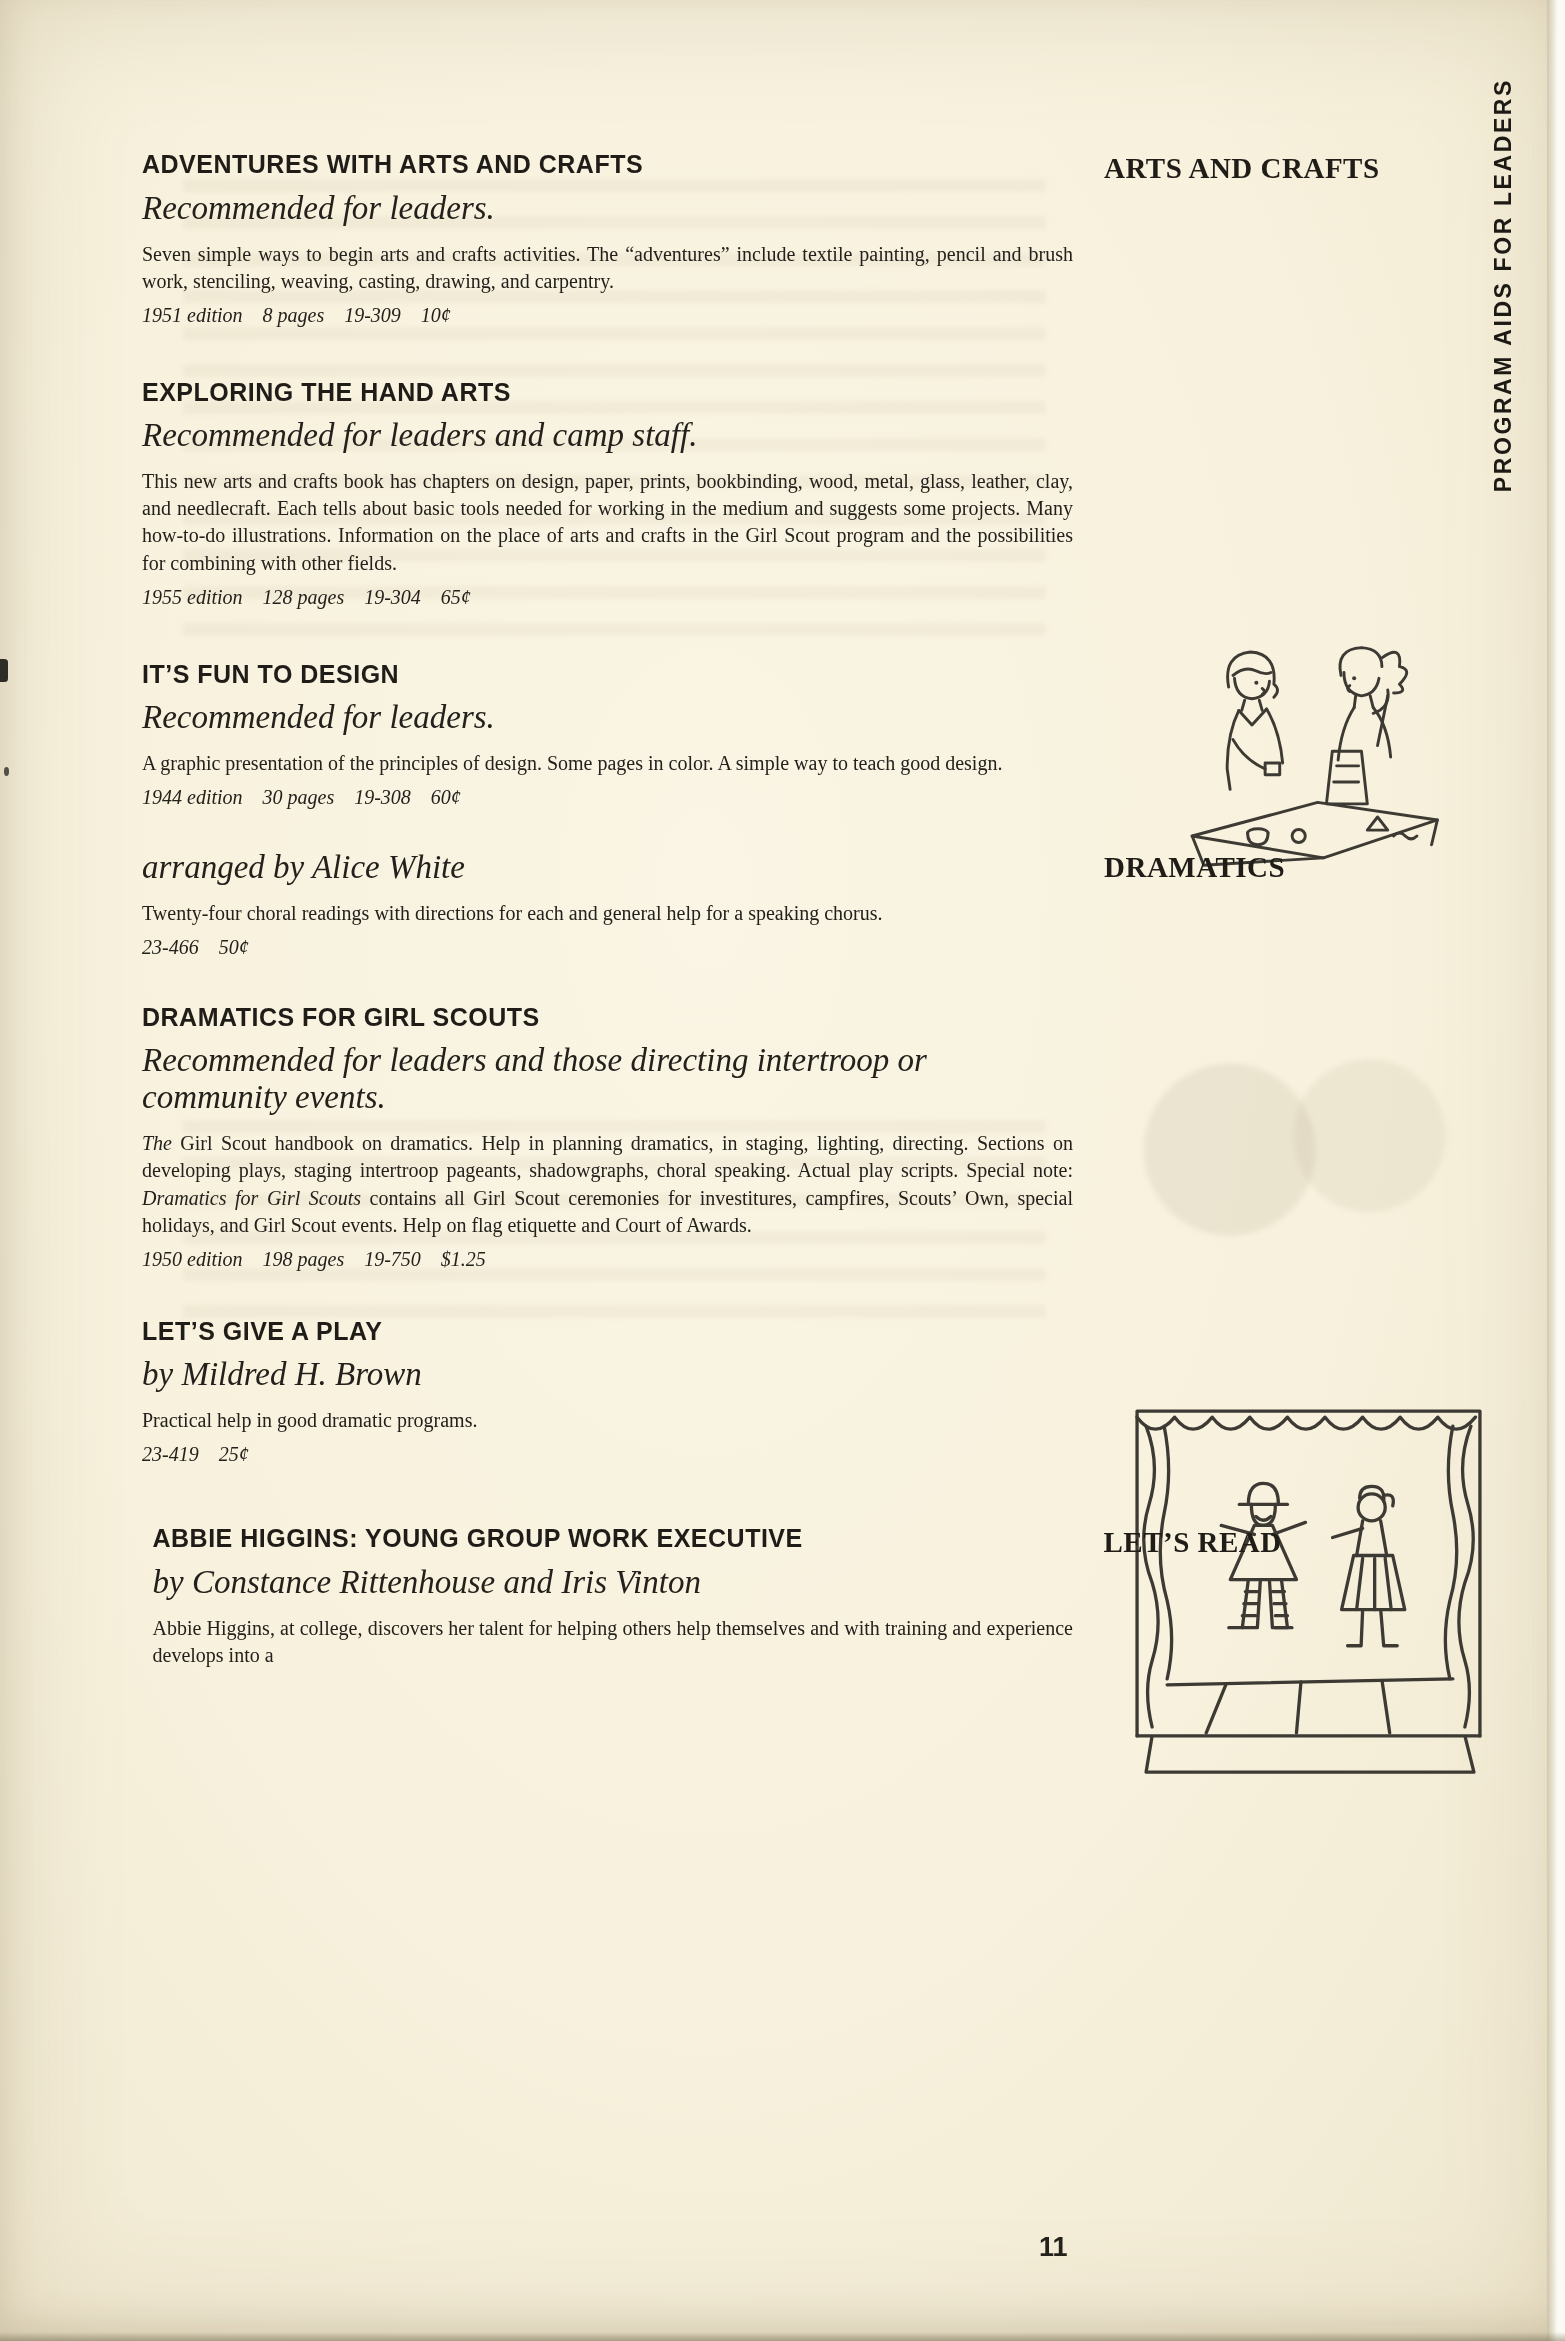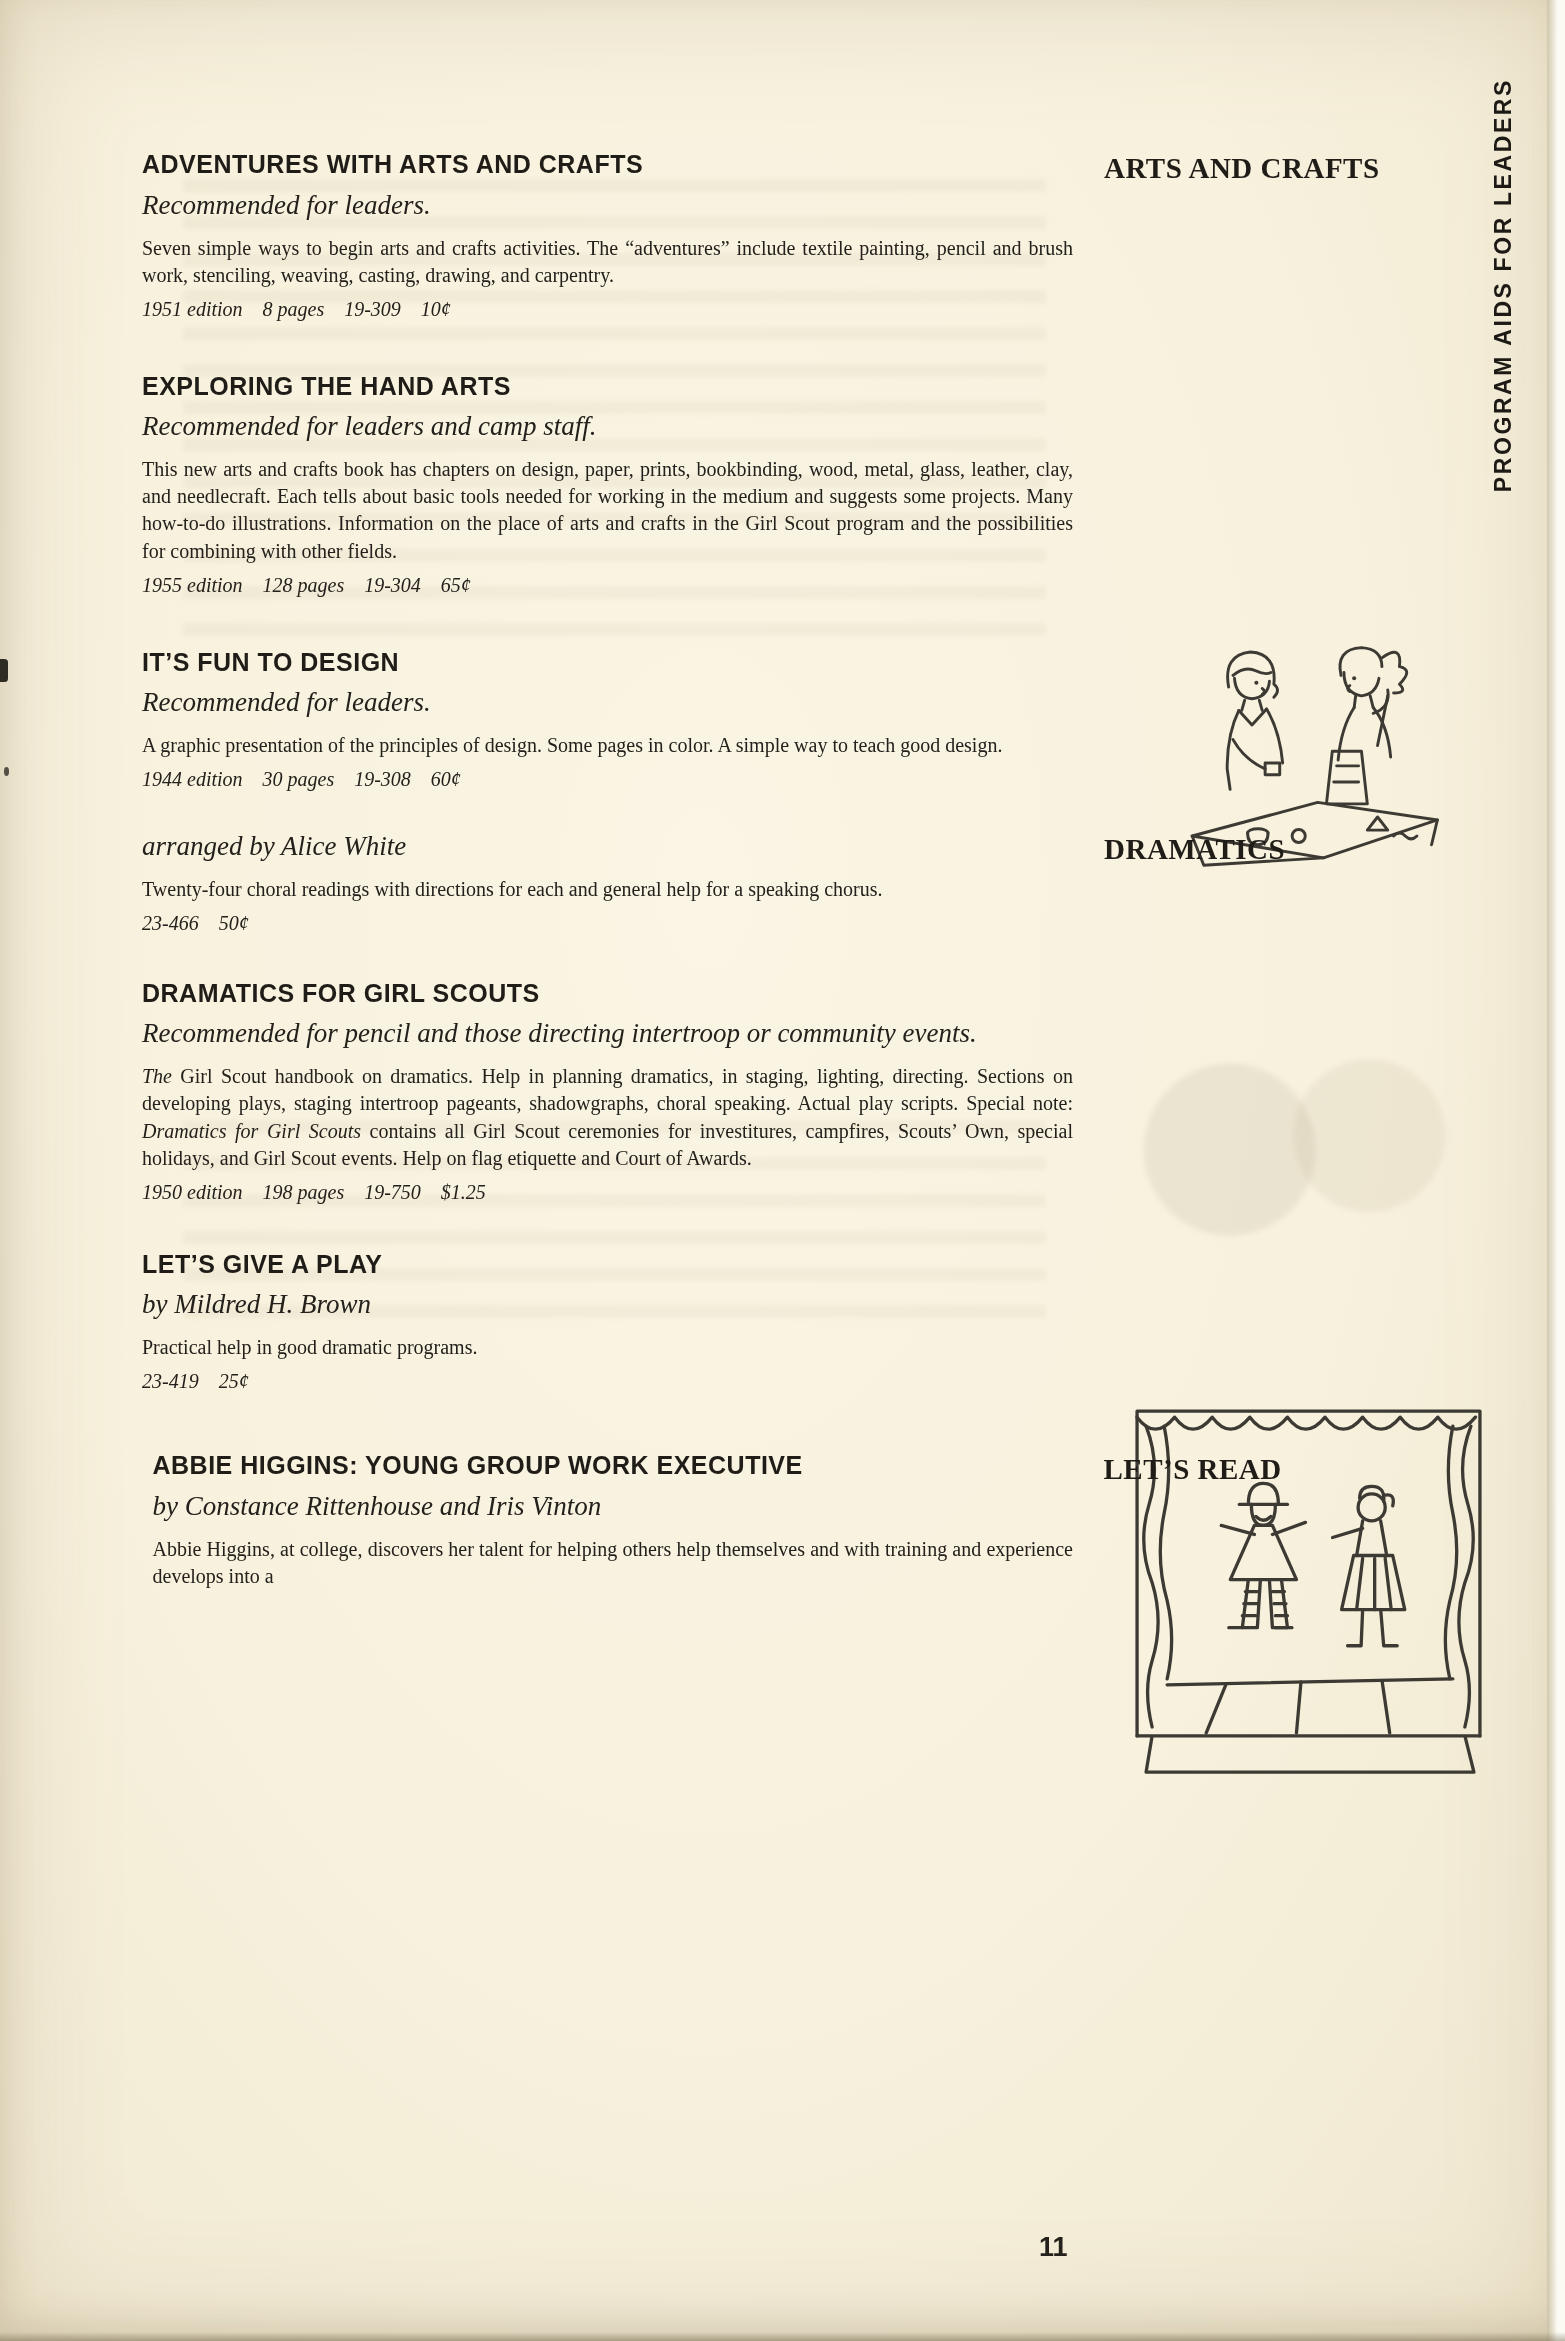--- a/index.html
+++ b/index.html
@@ -31,21 +31,21 @@
   .listing { position: relative; }
   .s0 { margin-bottom: 51px; }
   .s1 { margin-bottom: 51px; }
   .s2 { margin-bottom: 40px; }
   .s3 { margin-bottom: 44px; }
   .s4 { margin-bottom: 46px; }
   .s5 { margin-bottom: 58px; }
   .s6 { margin-left: 10.5px; }
   .title { font-family: "Liberation Sans", sans-serif; font-weight: bold; font-size: 25px;
     letter-spacing: 0.5px; margin: 0 0 10.5px; color: #201d18; }
-  .byline { font-style: italic; font-size: 27px; margin: 0 0 14px; }
+  .byline { font-style: italic; font-size: 33px; margin: 0 0 14px; }
   .desc { font-size: 20px; line-height: 1.36; text-align: justify; margin: 0 0 8.7px; }
   .desc em { font-style: italic; }
   .meta { font-style: italic; font-size: 20px; margin: 0; white-space: pre-wrap; }
   .cat-label { position: absolute; left: 962px; top: 1.7px; font-family: Liberation Serif, serif;
     font-weight: bold; font-size: 29px; letter-spacing: 0.5px; white-space: nowrap; color: #201d18; }
   .s6 .cat-label { left: 951px; }
 
   .v-label { position: absolute; top: 78px; right: 49px; writing-mode: vertical-rl;
     transform: rotate(180deg); font-family: "Liberation Sans", sans-serif; font-weight: bold;
     font-size: 23px; letter-spacing: 2.6px; color: #1d1a15; z-index: 2; }
@@ -96,21 +96,21 @@
 
     <section class="listing s3">
       <p class="byline">arranged by Alice White</p>
       <p class="desc">Twenty-four choral readings with directions for each and general help for a speaking chorus.</p>
       <p class="meta">23-466    50¢</p>
       <div class="cat-label">DRAMATICS</div>
     </section>
 
     <section class="listing s4">
       <h2 class="title">DRAMATICS FOR GIRL SCOUTS</h2>
-      <p class="byline">Recommended for pencil and those directing intertroop or community events.</p>
+      <p class="byline">Recommended for leaders and those directing intertroop or community events.</p>
       <p class="desc"><em>The</em><span> Girl Scout handbook on dramatics. Help in planning dramatics, in staging, lighting, directing. Sections on developing plays, staging intertroop pageants, shadowgraphs, choral speaking. Actual play scripts. Special note: </span><em>Dramatics for Girl Scouts</em><span> contains all Girl Scout ceremonies for investitures, campfires, Scouts’ Own, special holidays, and Girl Scout events. Help on flag etiquette and Court of Awards.</span></p>
       <p class="meta">1950 edition    198 pages    19-750    $1.25</p>
     </section>
 
     <section class="listing s5">
       <h2 class="title">LET’S GIVE A PLAY</h2>
       <p class="byline">by Mildred H. Brown</p>
       <p class="desc">Practical help in good dramatic programs.</p>
       <p class="meta">23-419    25¢</p>
     </section>

